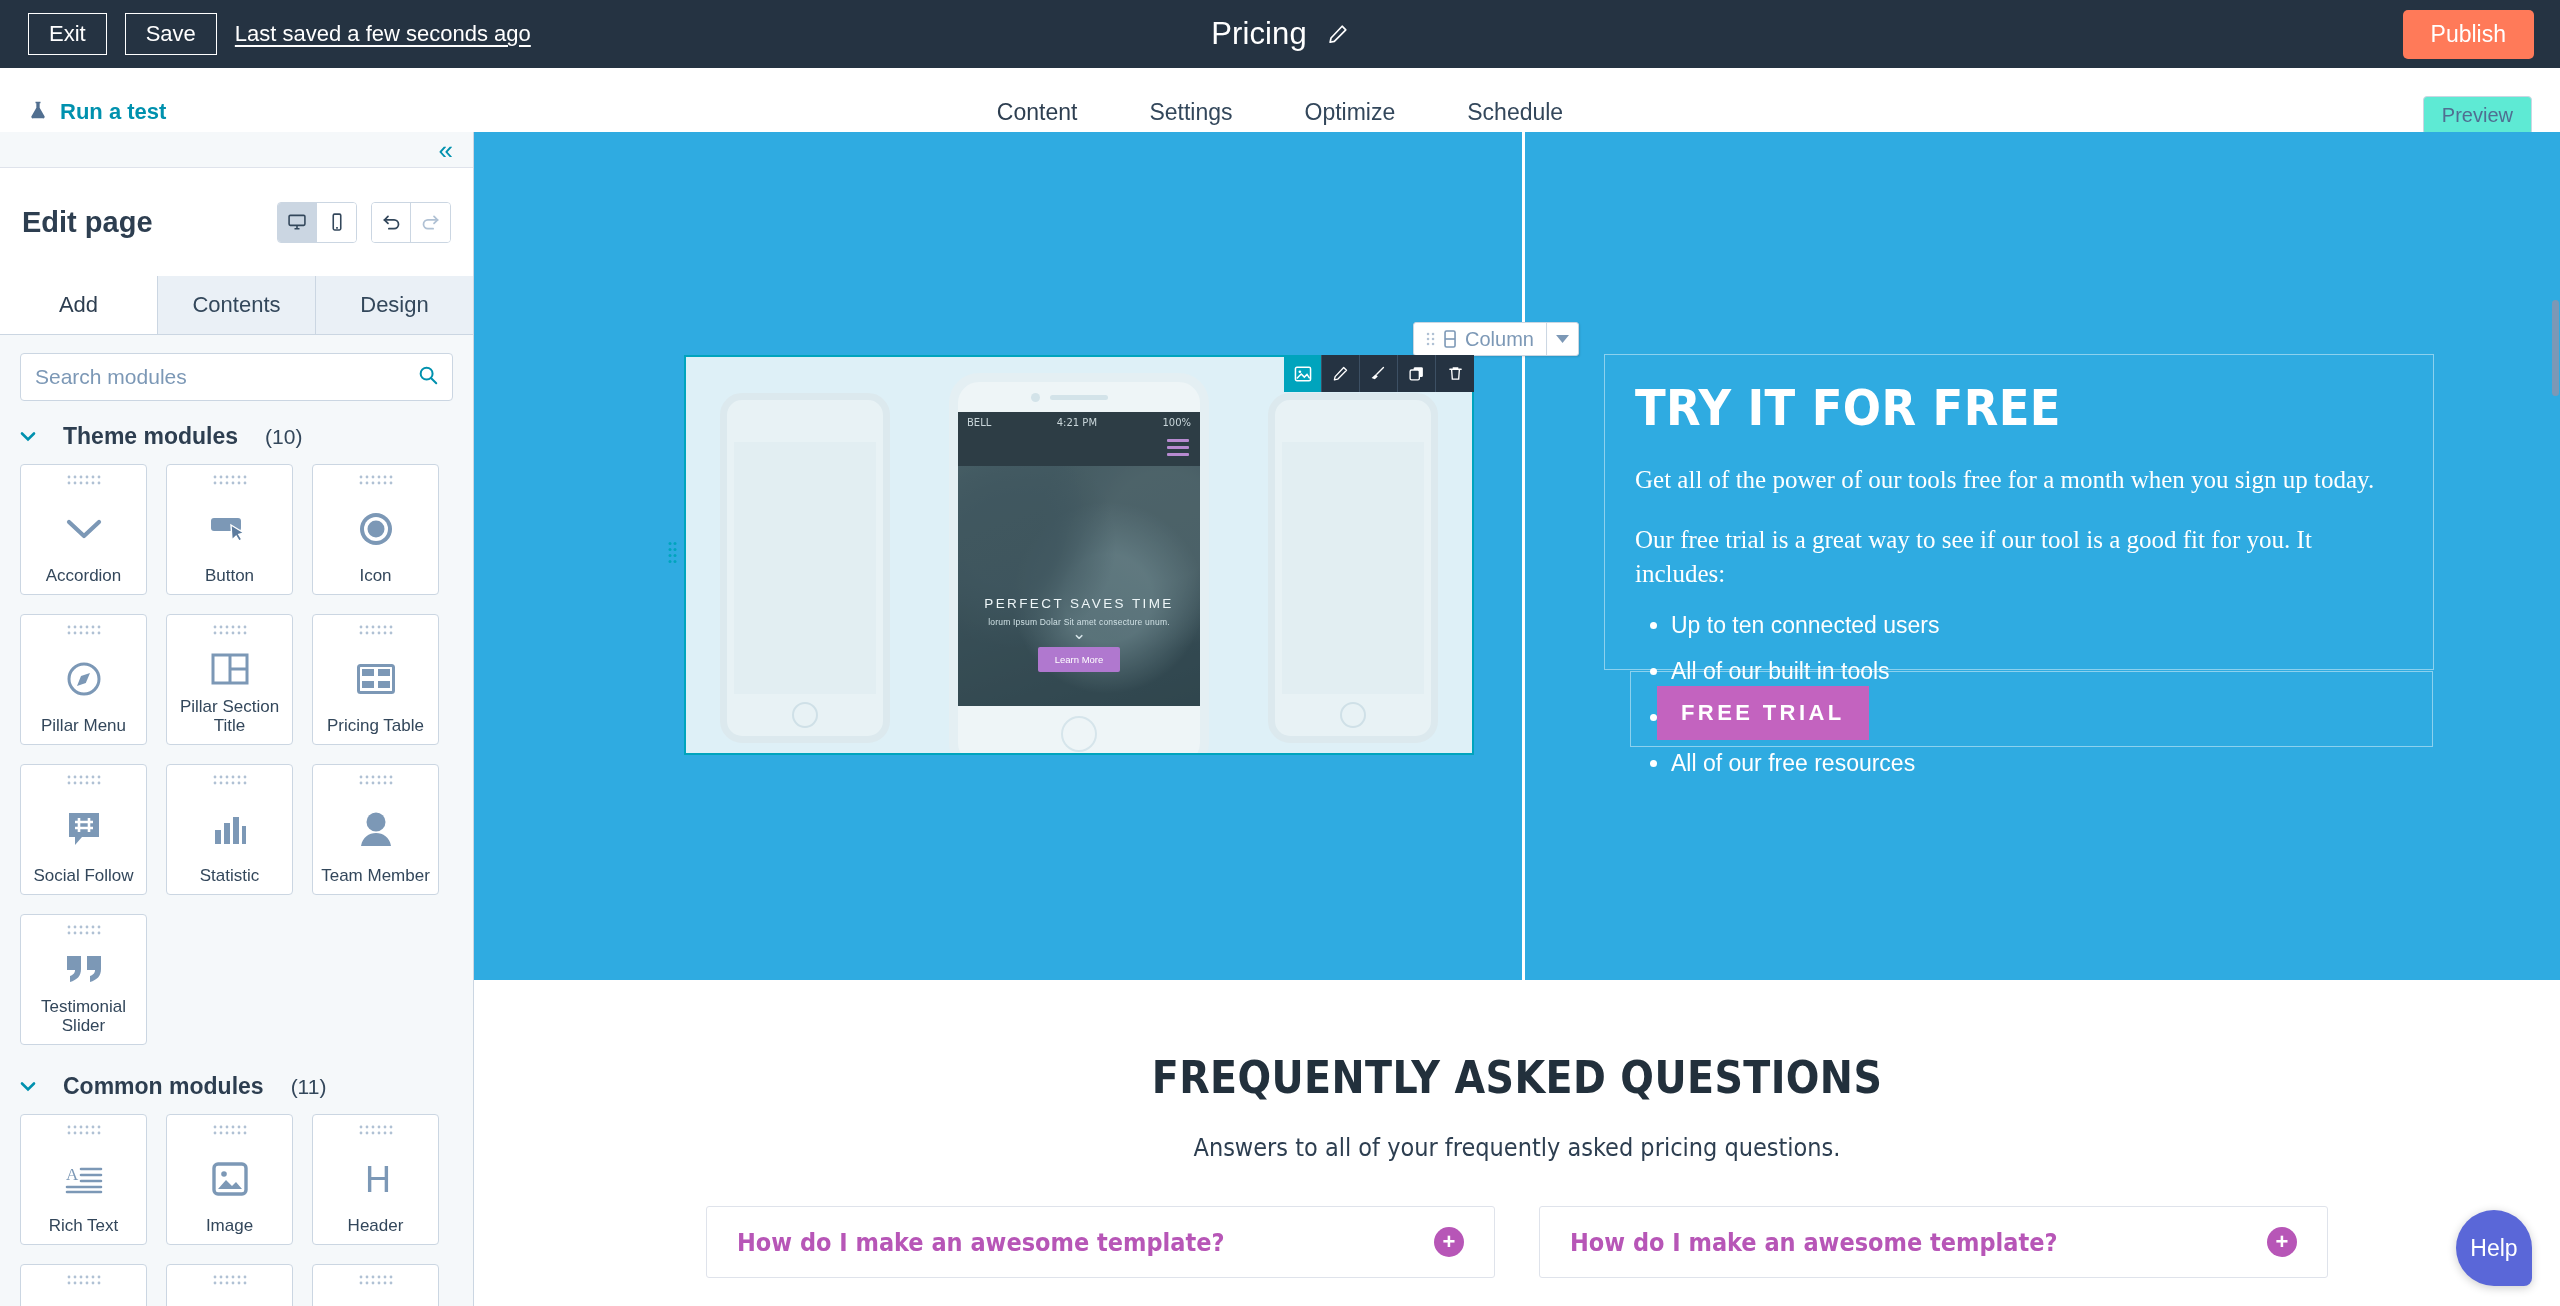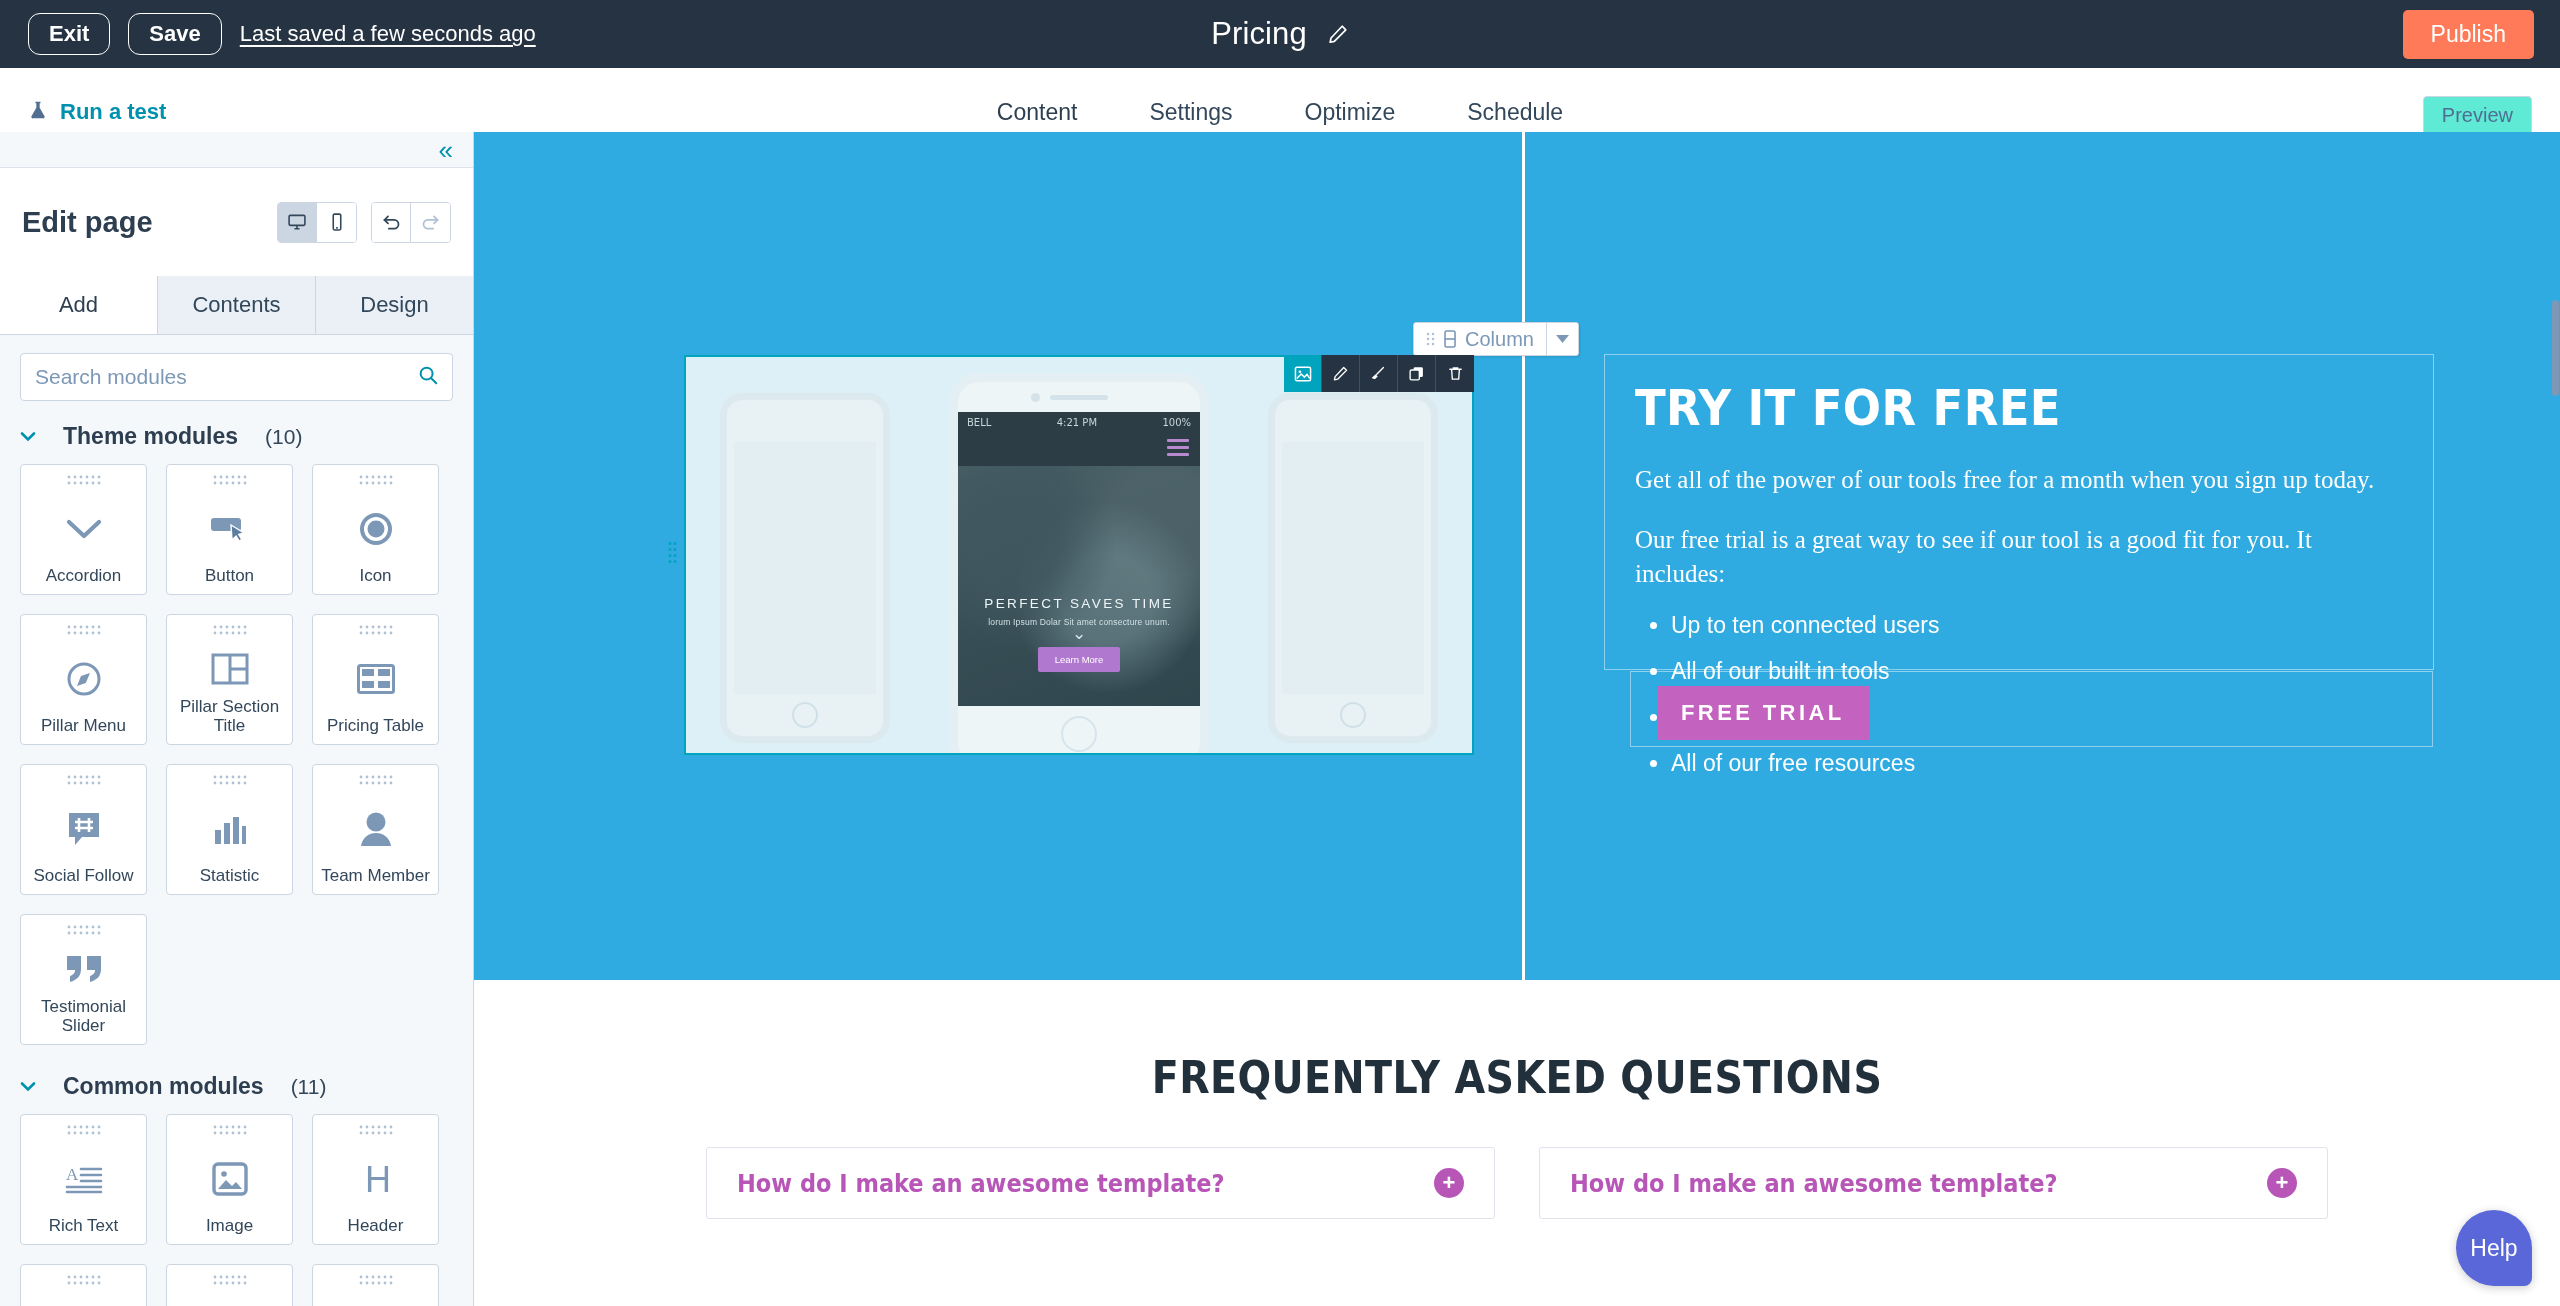--- a/index.html
+++ b/index.html
@@ -13,21 +13,21 @@
 
   
   .topbar {
     position: absolute; top: 0; left: 0; width: 2560px; height: 68px;
     background: #253342; display: flex; align-items: center;
   }
   .topbar-left { display: flex; align-items: center; gap: 18px; padding-left: 28px; }
   .tb-btn {
     border: 1px solid #ffffff; background: transparent; color: #ffffff;
     font-size: 22px; font-family: "Liberation Sans", sans-serif;
-    border-radius: 12px; padding: 8px 20px; cursor: pointer; line-height: 1.1; font-weight: bold;
+    border-radius: 0; padding: 8px 20px; cursor: pointer; line-height: 1.1;
   }
   .tb-link {
     color: #ffffff; font-size: 22px; text-decoration: underline;
     text-underline-offset: 4px; cursor: pointer; white-space: nowrap;
   }
   .topbar-center {
     position: absolute; left: 0; right: 0; top: 0; height: 68px;
     display: flex; align-items: center; justify-content: center; gap: 20px;
     pointer-events: none;
   }
@@ -985,20 +985,21 @@
         <li>All of our free resources</li>
       </ul>
       <div class="hero-btn-row">
         <button class="free-trial">FREE TRIAL</button>
       </div>
     </div>
   </div>
 
   <div class="faq">
     <div class="faq-h">FREQUENTLY ASKED QUESTIONS</div>
+    <div class="faq-sub">Answers to all of your frequently asked pricing questions.</div>
     <div class="faq-grid">
       <div class="faq-card">
         <span class="faq-q">How do I make an awesome template?</span>
         <span class="faq-plus">+</span>
       </div>
       <div class="faq-card">
         <span class="faq-q">How do I make an awesome template?</span>
         <span class="faq-plus">+</span>
       </div>
     </div>

